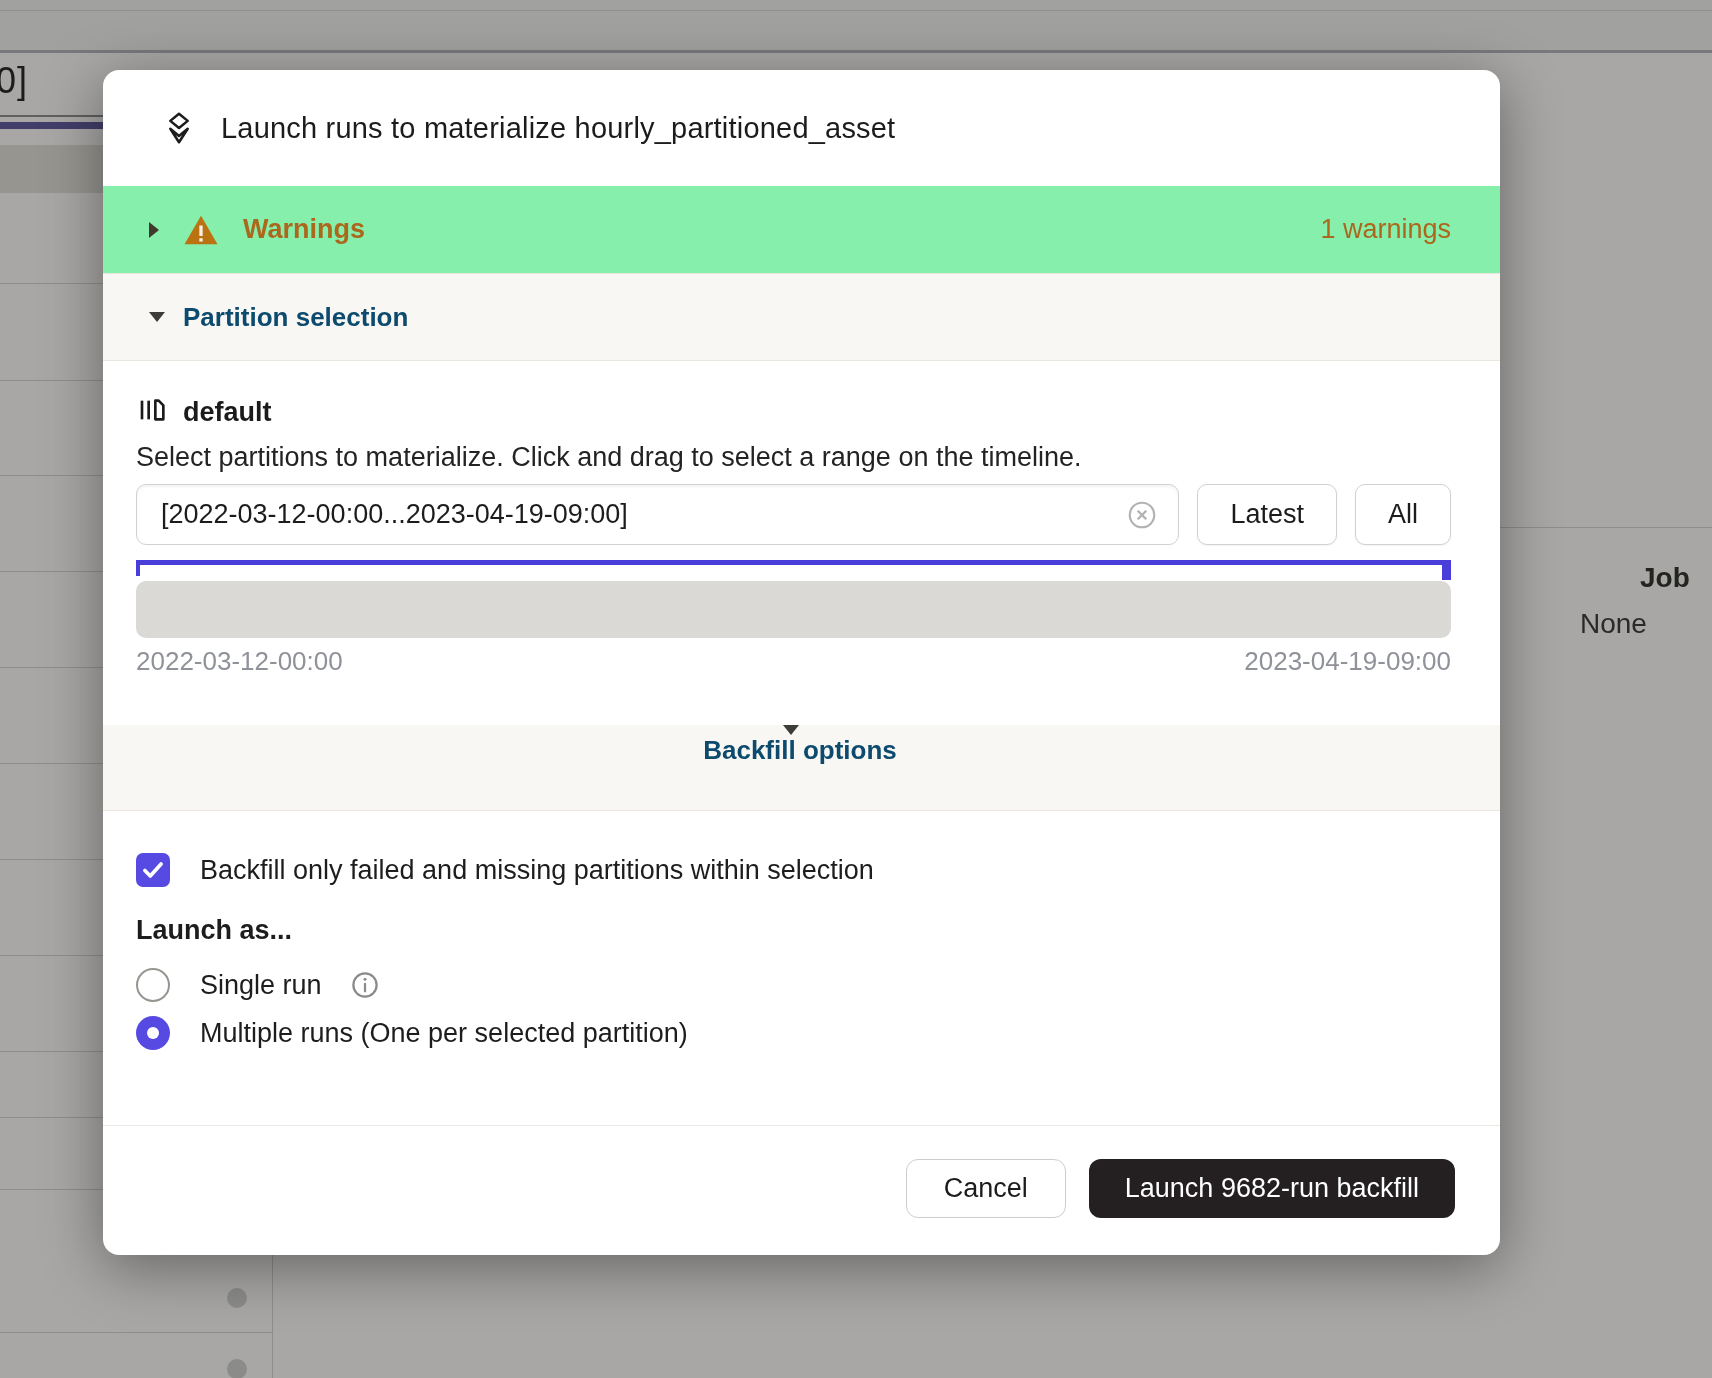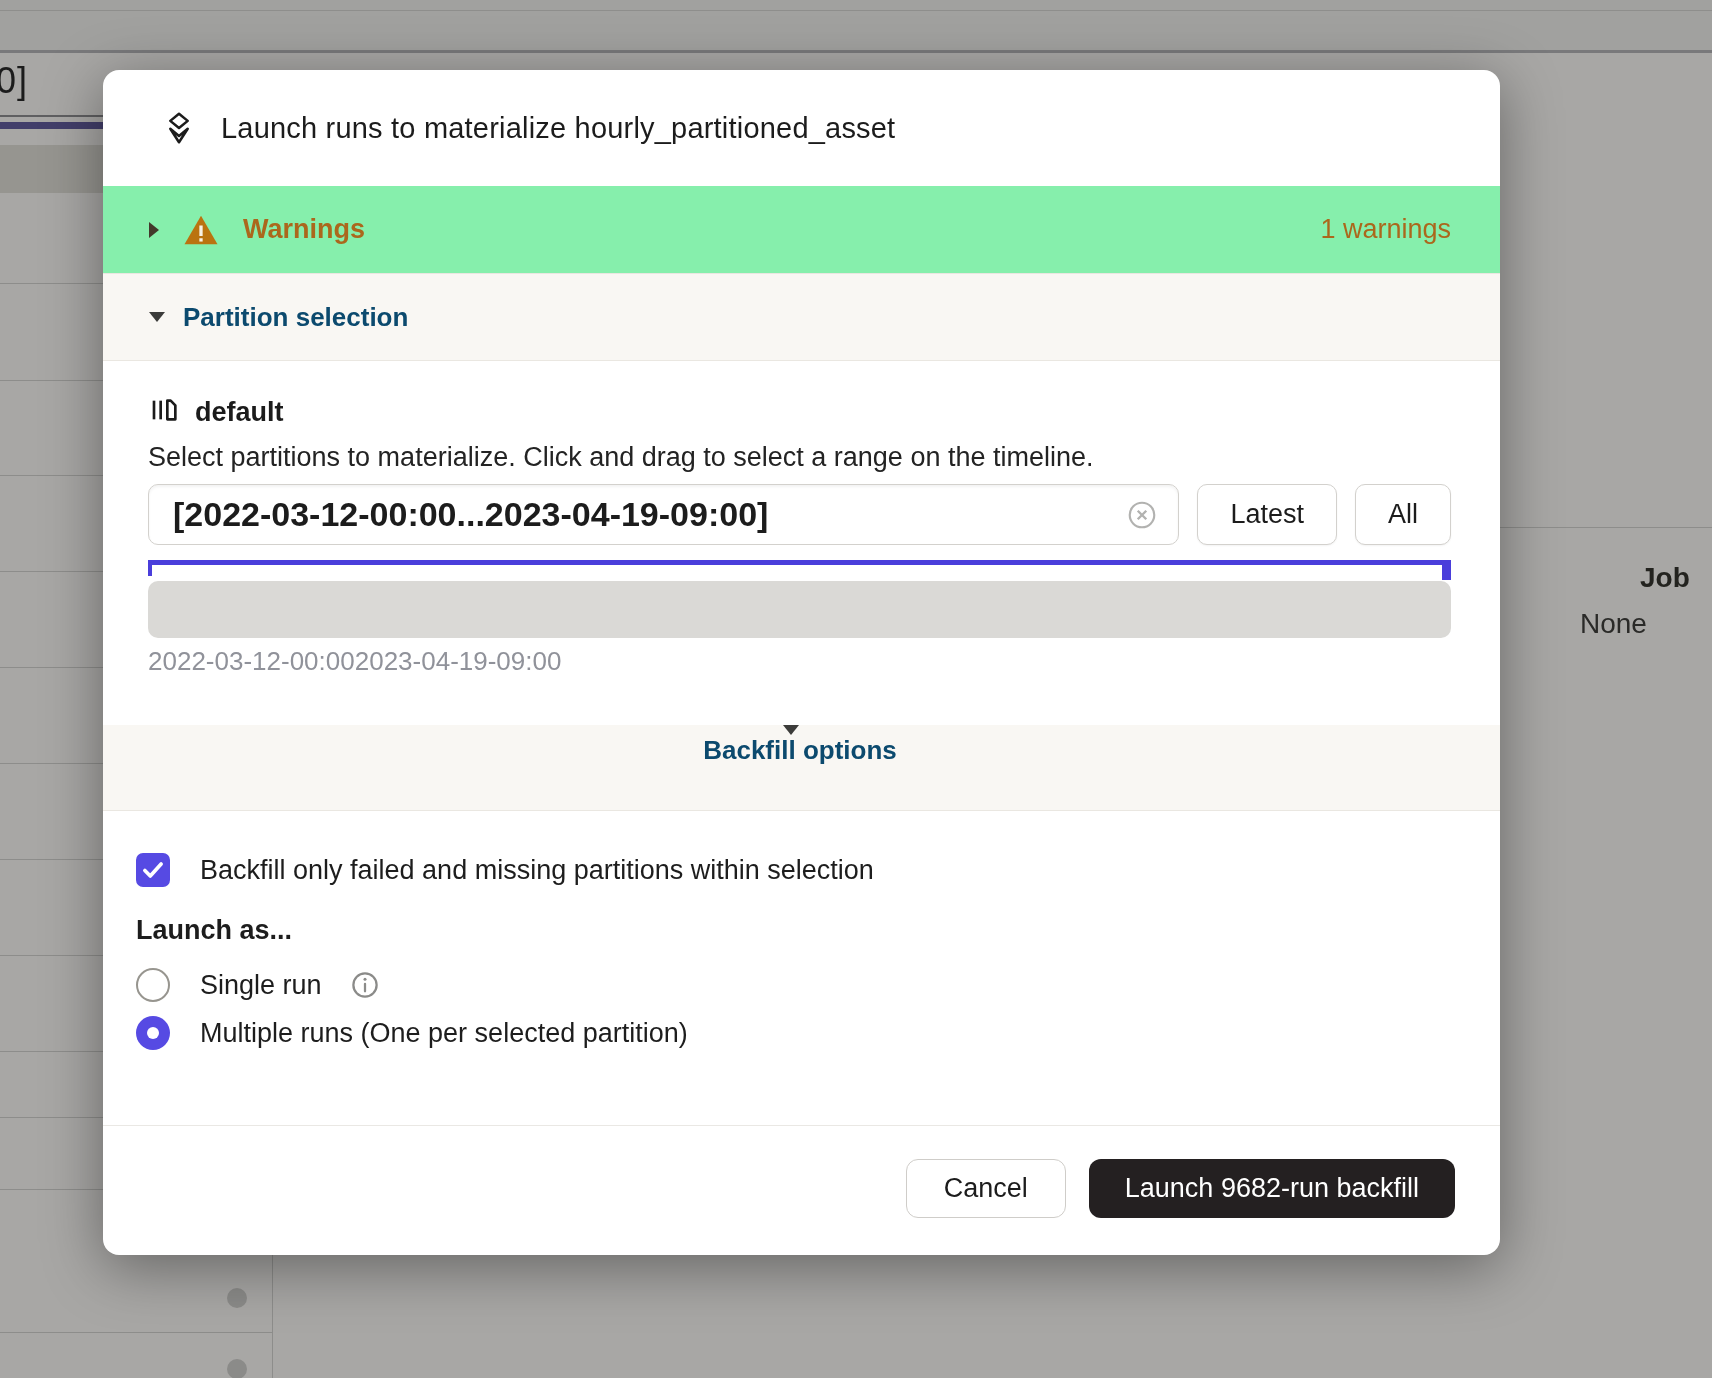--- a/index.html
+++ b/index.html
@@ -47,43 +47,43 @@
   .section-row .hdr { font-size:26px; font-weight:700; color:#0c4a6e; }
   .section-row .hdr.medium { font-weight:600; }
   .section-row .count { margin-left:auto; font-size:26px; color:#32322f; }
   .tags-row { height:89px; border-top:1px solid #eae7e1; }
   .backfill-row { border-top:none; height:86px;flex-direction:column; }
 
   .caret-right { width:0; height:0; border-top:8px solid transparent; border-bottom:8px solid transparent; border-left:10px solid #3c3c3a; }
   .caret-down  { width:0; height:0; border-left:8px solid transparent; border-right:8px solid transparent; border-top:10px solid #3c3c3a; }
   .section-row .caret-down, .section-row .caret-right { margin-right:18px; }
 
-  .partition-content { height:330px; padding:0 49px 0 33px;margin-left:12px; }
+  .partition-content { height:330px; padding:0 49px 0 33px; }
   .dim-head { display:flex; align-items:center; gap:15px; margin-top:34px; height:34px; }
   .dim-head .dim-name { font-size:27px; font-weight:700; color:#1b1b1b; }
   .desc { margin-top:13px; font-size:27px; color:#232323; }
   .input-row { margin-top:11px; display:flex; gap:18px; height:61px; }
   .text-input {
     flex:1; border:1.5px solid #d3d1cd; border-radius:10px; background:#fff;
     display:flex; align-items:center; padding:0 20px 0 24px;
     box-shadow:inset 0 2px 3px rgba(0,0,0,0.05);
   }
-  .input-value { font-size:34px; color:#1c1c1c; flex:1; white-space:nowrap; overflow:hidden;font-weight:bold; }
+  .input-value { font-size:27px; color:#1c1c1c; flex:1; white-space:nowrap; overflow:hidden; }
   .clear-btn { display:flex; cursor:pointer; }
   .pill-btn {
     border:1.5px solid #d3d1cd; background:#fff; border-radius:10px;
     font-size:27px; color:#1c1c1c; font-family:inherit; padding:0 32px; height:61px;
     box-shadow:0 1px 2px rgba(0,0,0,0.05); cursor:pointer;
   }
   .bracket { position:relative; margin-top:15px; height:20px; }
   .bracket .bar { position:absolute; left:0; top:0; width:100%; height:5px; background:#4a3edb; }
   .bracket .tick-l { position:absolute; left:0; top:0; width:4px; height:16px; background:#4a3edb; }
   .bracket .tick-r { position:absolute; right:0; top:0; width:9px; height:20px; background:#4a3edb; }
   .timeline { margin-top:1px; height:57px; background:#dad9d6; border-radius:10px; }
-  .dates { display:flex; margin-top:8px; font-size:26px; color:#90929a; }
+  .dates { display:flex; justify-content:space-between; margin-top:8px; font-size:26px; color:#90929a; }
 
   .options-content { height:272px; padding:0 49px 0 33px; }
   .check-row { display:flex; align-items:center; gap:30px; margin-top:42px; cursor:pointer; }
   .checkbox {
     width:34px; height:34px; border-radius:7px; border:2px solid #9c9a94; background:#fff;
     display:flex; align-items:center; justify-content:center; flex:none;
   }
   .checkbox.on { background:#564ae3; border-color:#564ae3; }
   .checkbox svg { display:none; }
   .checkbox.on svg { display:block; }

